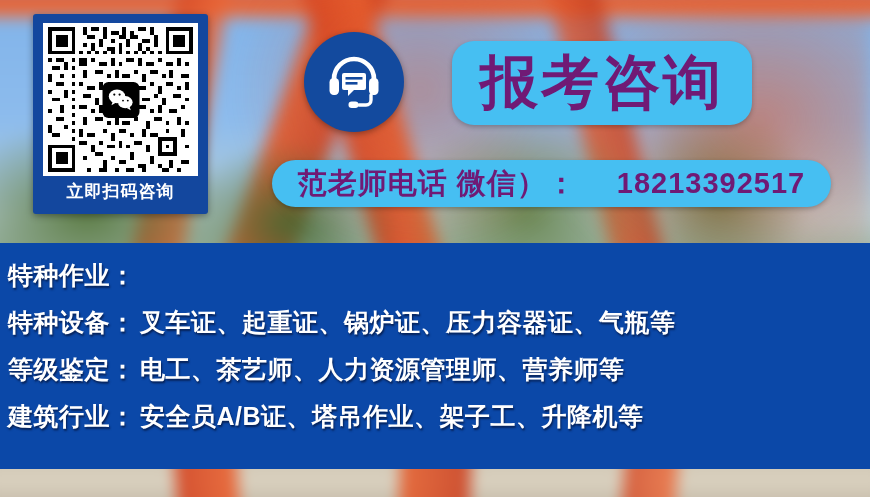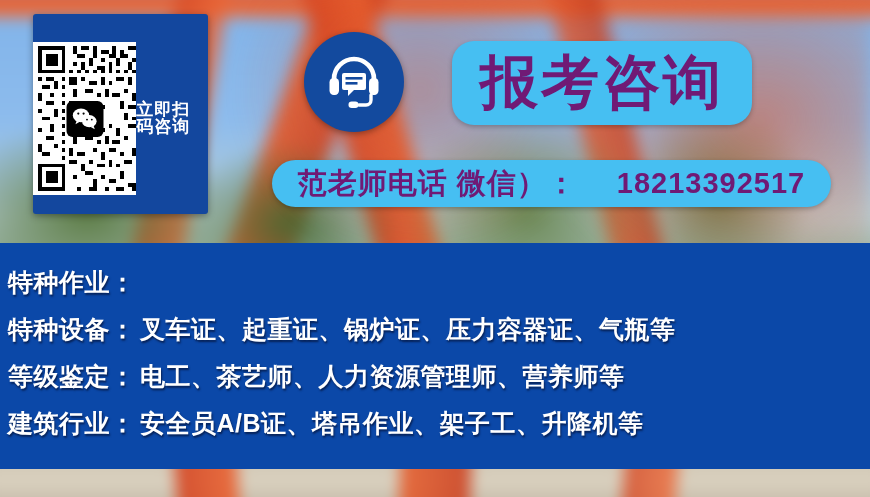--- a/index.html
+++ b/index.html
@@ -37,21 +37,21 @@
       radial-gradient(ellipse 320px 260px at 760px 120px, rgba(224,86,40,.55), rgba(224,86,40,0) 70%),
       radial-gradient(ellipse 260px 240px at 420px 90px, rgba(222,80,36,.40), rgba(222,80,36,0) 72%);
     filter:blur(9px);
   }
 
   
   .qr-card{
     position:absolute;left:33px;top:14px;width:175px;height:200px;
     background:#13479e;border-radius:3px;
     box-shadow:0 2px 7px rgba(0,0,0,.38);
-    display:flex;flex-direction:row;align-items:center;
+    display:flex;flex-direction:column;align-items:center;
   }
   .qr-inner{
     width:155px;height:153px;margin-top:9px;background:#fff;
     position:relative;overflow:hidden;
   }
   .qr-canvas{position:absolute;left:4px;top:4px;width:147px;height:145px;}
   .qr-logo{
     position:absolute;left:50%;top:50%;transform:translate(-50%,-50%);
     width:37px;height:36px;background:#000;border-radius:6px;
     display:flex;align-items:center;justify-content:center;
@@ -84,21 +84,21 @@
     font-size:29px;letter-spacing:1px;
   }
   .pill-phone .ph-name{margin-right:40px;}
 
   
   .panel{
     position:absolute;left:0;top:243px;width:870px;height:226px;
     background:#0b48a8;
   }
   .panel .row{
-    display:flex;align-items:center;
+    display:flex;
     color:#ffffff;font-weight:bold;font-size:25px;
     padding-left:8px;height:47px;letter-spacing:.5px;
     text-shadow:1px 2px 2px rgba(6,26,70,.85);
   }
   .panel .row:first-child{margin-top:16px;}
   .row .cat{width:132px;flex:0 0 auto;}
   .row .items{flex:1 1 auto;}
 
   .bottom-strip{
     position:absolute;left:0;top:469px;width:870px;height:28px;overflow:hidden;

